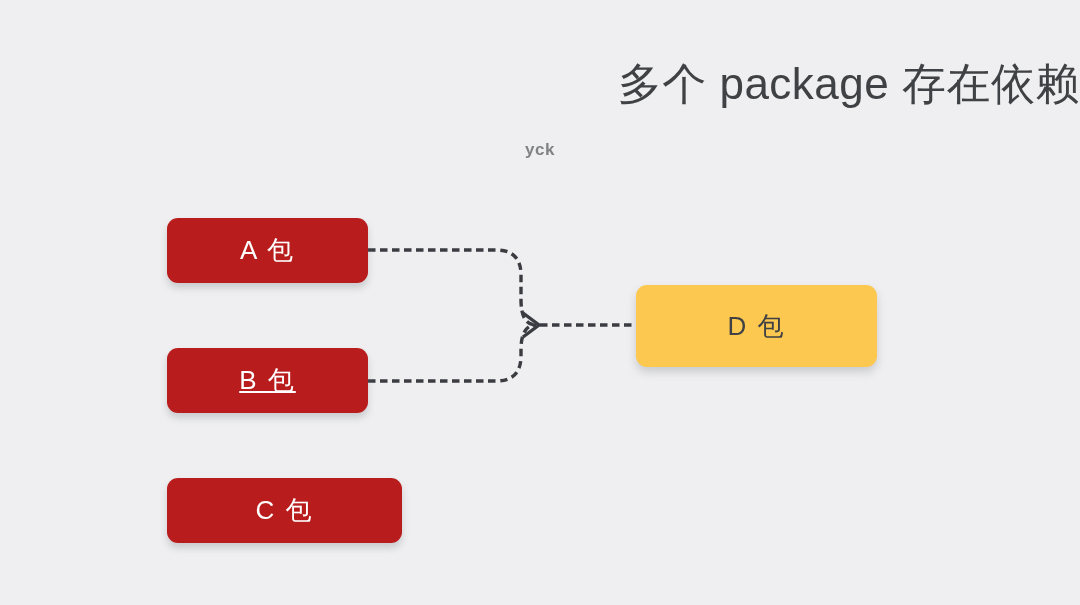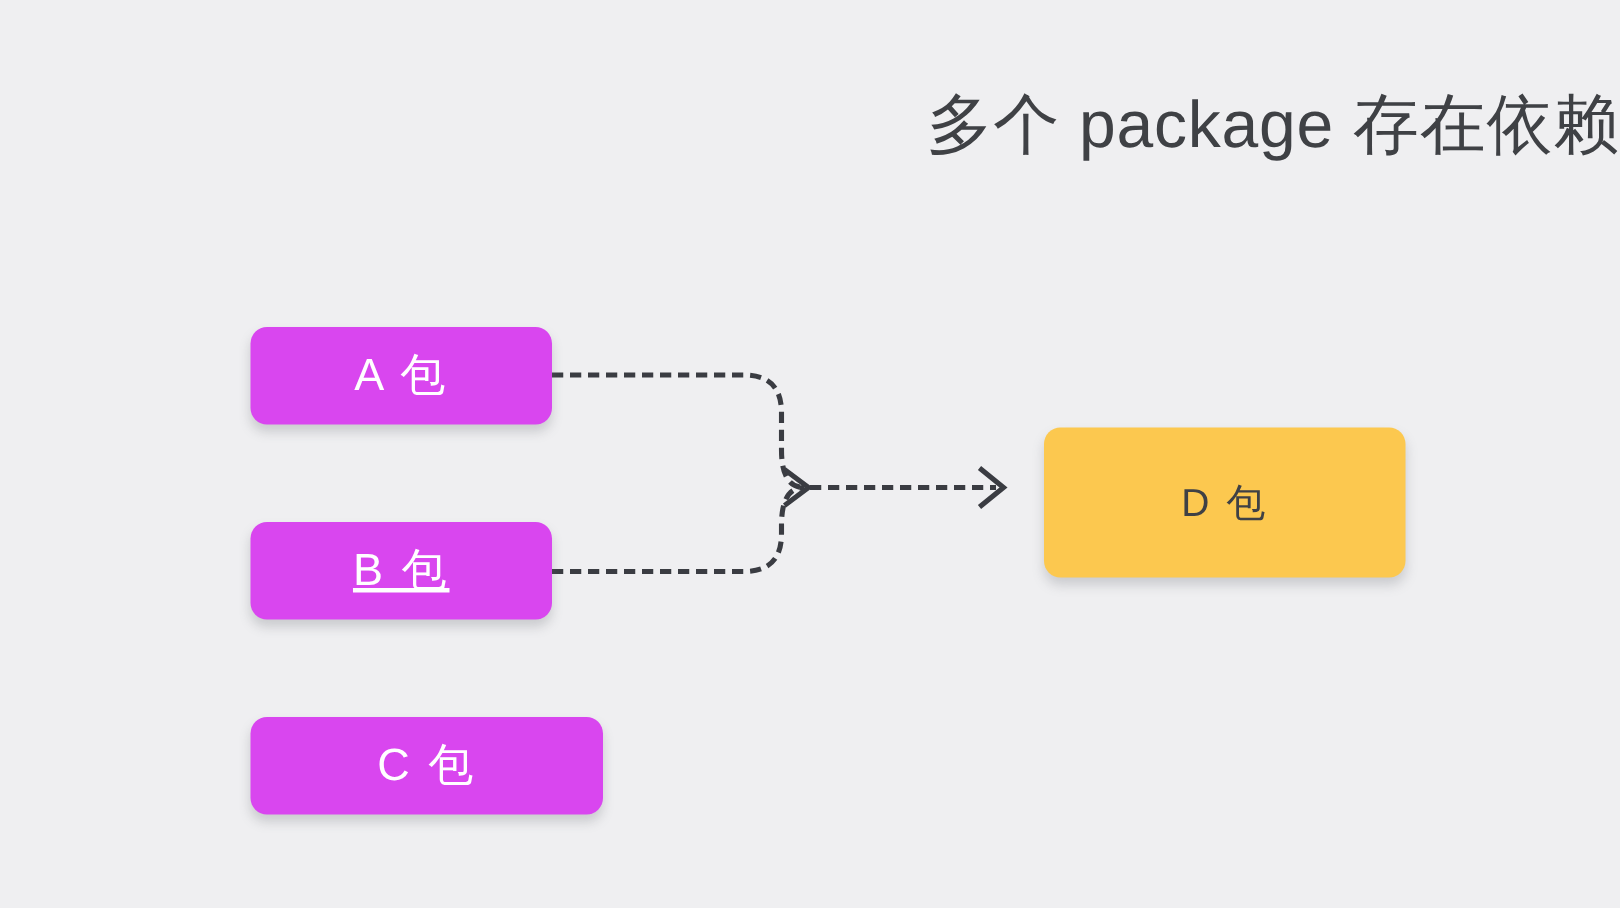--- a/index.html
+++ b/index.html
@@ -52,53 +52,54 @@
     box-sizing: border-box;
     display: flex;
     align-items: center;
     justify-content: center;
     border-radius: 11px;
     font-weight: 300;
     letter-spacing: 2px;
     user-select: none;
   }
   .node-teal {
-    background: #d946ef;
+    background: #b91c1c;
     color: #ffffff;
-    font-size: 30px;
+    font-size: 26px;
     box-shadow: 0 5px 7px rgba(120,124,130,0.30);
   }
   .node-orange {
     background: #fcc84f;
     color: #3f4145;
     font-size: 26px;
     box-shadow: 0 5px 8px rgba(120,124,130,0.30);
   }
   #node-a { left: 167px; top: 218px; width: 201px; height: 65px; }
   #node-b { left: 167px; top: 348px; width: 201px; height: 65px; text-decoration: underline; }
   #node-c { left: 167px; top: 478px; width: 235px; height: 65px; }
-  #node-d { left: 696px; top: 285px; width: 241px; height: 100px; }
+  #node-d { left: 636px; top: 285px; width: 241px; height: 82px; }
 
   
   #connectors {
     position: absolute;
     left: 0;
     top: 0;
     width: 1080px;
     height: 605px;
     pointer-events: none;
   }
 </style>
 </head>
 <body>
 
 <div id="slide">
 
   <div class="title">多个 package 存在依赖</div>
 
+  <div class="subtitle">yck</div>
 
   <svg id="connectors" viewBox="0 0 1080 605" width="1080" height="605" xmlns="http://www.w3.org/2000/svg">
 
     <path d="M 368 250 L 496 250 Q 521 250 521 275 L 521 300 Q 521 325 536 325" fill="none" stroke="#3a3c42" stroke-width="3.4" stroke-dasharray="7.5 4.5" stroke-linecap="butt"></path>
 
     <path d="M 368 381 L 496 381 Q 521 381 521 356 L 521 350 Q 521 325 536 325" fill="none" stroke="#3a3c42" stroke-width="3.4" stroke-dasharray="7.5 4.5" stroke-linecap="butt"></path>
 
     <path d="M 523 313 L 539 325 L 523 337" fill="none" stroke="#3a3c42" stroke-width="3.4" stroke-linecap="butt" stroke-linejoin="miter"></path>
 
     <path d="M 540 325 L 664 325" fill="none" stroke="#3a3c42" stroke-width="3.4" stroke-dasharray="7.5 4.5" stroke-linecap="butt"></path>

